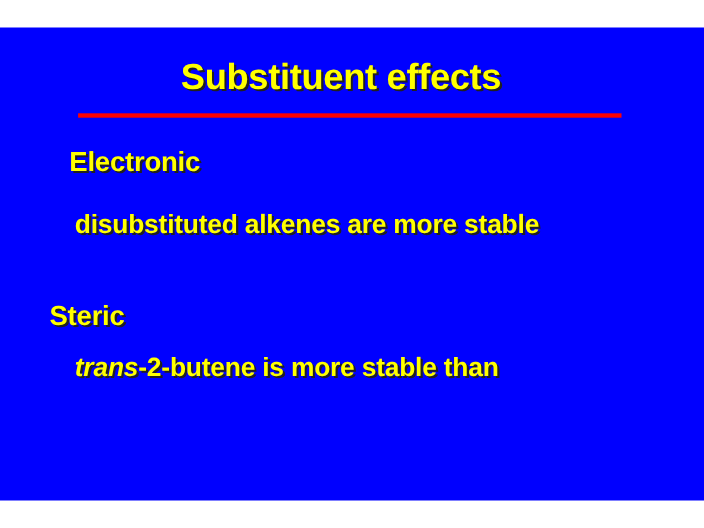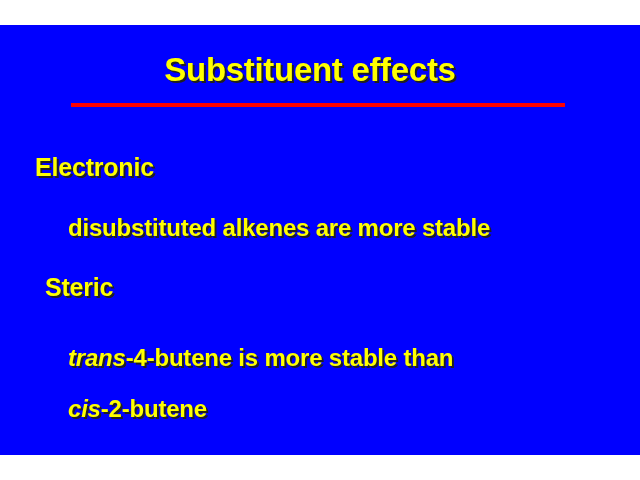--- a/index.html
+++ b/index.html
@@ -67,30 +67,29 @@
   .section-body {
     position: absolute;
     left: 68px;
     font-size: 24px;
     line-height: 28px;
     letter-spacing: -0.2px;
   }
 
   .body-line {
     white-space: nowrap;
-    margin-top: 23px;
   }
 
   .ital {
     font-style: italic;
     text-align: right;
   }
 
   
-  #section-electronic .section-heading { top: 128px; }
+  #section-electronic .section-heading { top: 108px; margin-left: 28px; }
   #section-electronic .section-body    { top: 166px; }
 
   
   #section-steric .section-heading { top: 248px; margin-left: 10px; }
   #section-steric .section-body    { top: 296px; }
 </style>
 </head>
 <body>
 
 <div id="slide">
@@ -102,18 +101,17 @@
   <div class="section" id="section-electronic">
     <div class="section-heading shadowed">Electronic</div>
     <div class="section-body shadowed">
       <div class="body-line"><span class="ital"></span><span>disubstituted alkenes are more stable</span></div>
     </div>
   </div>
 
   <div class="section" id="section-steric">
     <div class="section-heading shadowed">Steric</div>
     <div class="section-body shadowed">
-      <div class="body-line"><span class="ital">trans</span><span>-4-butene is more stable than</span></div>
-      <div class="body-line"><span class="ital">cis</span><span>-2-butene</span></div>
+      <div class="body-line"><span class="ital">trans</span><span>-2-butene is more stable than</span></div>
     </div>
   </div>
 
 </div>
 
 </body></html>

